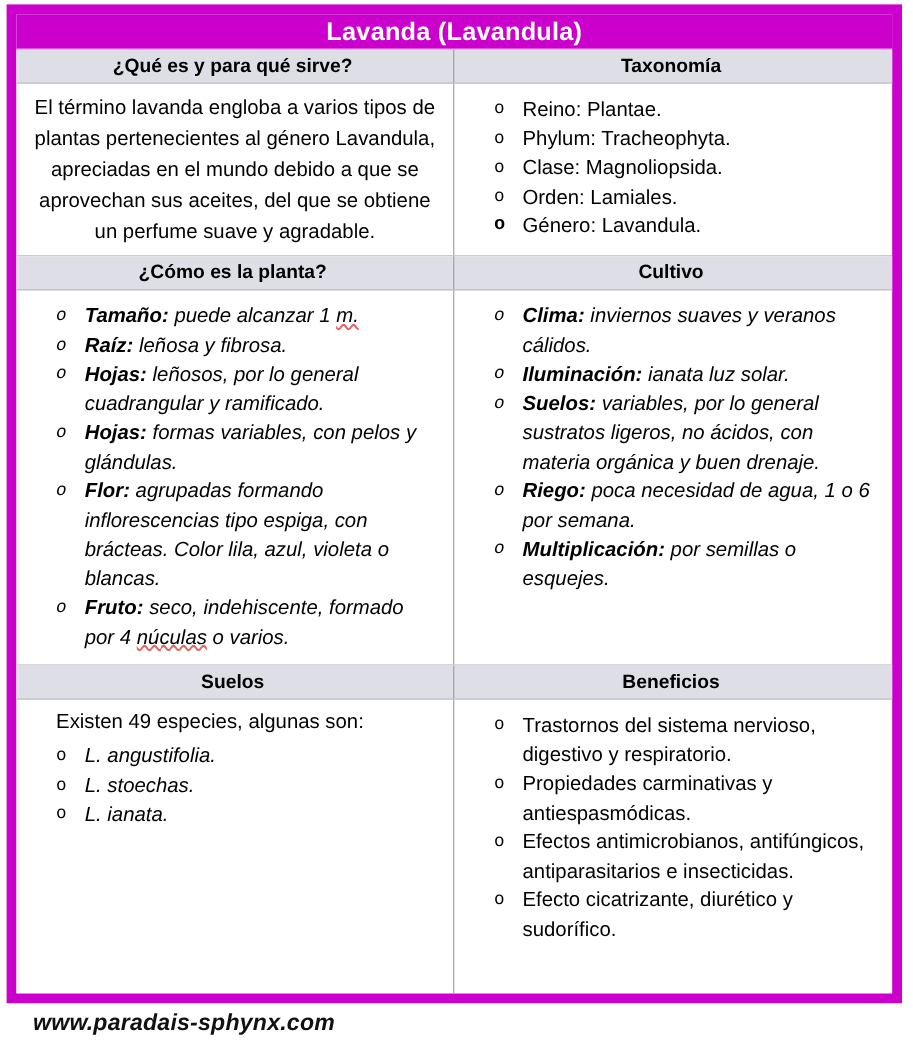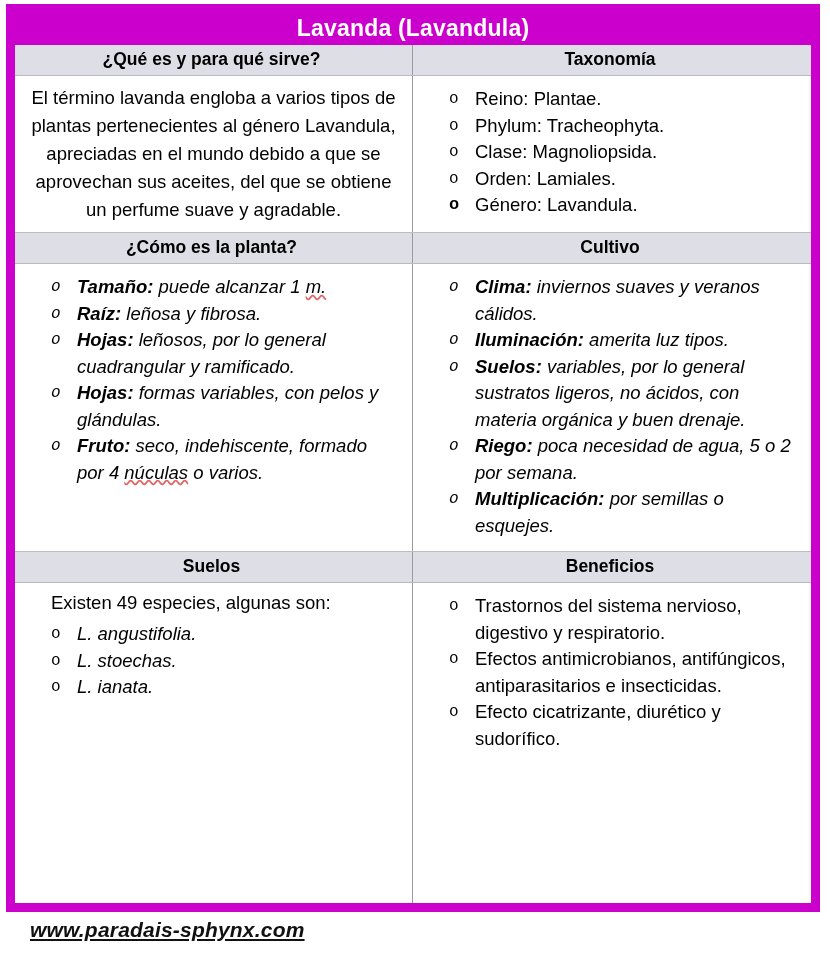--- a/index.html
+++ b/index.html
@@ -154,21 +154,20 @@
   
   .footer {
     position: absolute;
     left: 30px;
     top: 918px;
     font-size: 21px;
     font-weight: bold;
     font-style: italic;
     color: #111111;
     letter-spacing: .2px;
-    text-decoration: underline;
   }
 </style>
 </head>
 <body>
 
 <div class="sheet">
 
   <div class="frame">
 
     <div class="title-bar">Lavanda (Lavandula)</div>
@@ -200,29 +199,30 @@
         <div class="cell">Cultivo</div>
       </div>
 
       <div class="band body-band">
         <div class="cell left body-cell tall">
           <ul class="blist">
             <li><span class="lead">Tamaño:</span><span> puede alcanzar 1 </span><span class="spell">m.</span></li>
             <li><span class="lead">Raíz:</span><span> leñosa y fibrosa.</span></li>
             <li><span class="lead">Hojas:</span><span> leñosos, por lo general cuadrangular y ramificado.</span></li>
             <li><span class="lead">Hojas:</span><span> formas variables, con pelos y glándulas.</span></li>
+            <li><span class="lead">Flor:</span><span> agrupadas formando inflorescencias tipo espiga, con brácteas. Color lila, azul, violeta o blancas.</span></li>
             <li><span class="lead">Fruto:</span><span> seco, indehiscente, formado por 4 </span><span class="spell">núculas</span><span> o varios.</span></li>
           </ul>
         </div>
         <div class="cell body-cell tall">
           <ul class="blist">
             <li><span class="lead">Clima:</span><span> inviernos suaves y veranos cálidos.</span></li>
-            <li><span class="lead">Iluminación:</span><span> amerita luz tipos.</span></li>
+            <li><span class="lead">Iluminación:</span><span> ianata luz solar.</span></li>
             <li><span class="lead">Suelos:</span><span> variables, por lo general sustratos ligeros, no ácidos, con materia orgánica y buen drenaje.</span></li>
-            <li><span class="lead">Riego:</span><span> poca necesidad de agua, 5 o 2 por semana.</span></li>
+            <li><span class="lead">Riego:</span><span> poca necesidad de agua, 1 o 6 por semana.</span></li>
             <li><span class="lead">Multiplicación:</span><span> por semillas o esquejes.</span></li>
           </ul>
         </div>
       </div>
 
       <div class="band hdr-band">
         <div class="cell left">Suelos</div>
         <div class="cell">Beneficios</div>
       </div>
 
@@ -231,20 +231,21 @@
           <div class="plain-line">Existen 49 especies, algunas son:</div>
           <ul class="blist">
             <li><span class="ital">L. angustifolia.</span></li>
             <li><span class="ital">L. stoechas.</span></li>
             <li><span class="ital">L. ianata.</span></li>
           </ul>
         </div>
         <div class="cell body-cell">
           <ul class="blist">
             <li>Trastornos del sistema nervioso, digestivo y respiratorio.</li>
+            <li>Propiedades carminativas y antiespasmódicas.</li>
             <li>Efectos antimicrobianos, antifúngicos, antiparasitarios e insecticidas.</li>
             <li>Efecto cicatrizante, diurético y sudorífico.</li>
           </ul>
         </div>
       </div>
 
     </div>
   </div>
 
   <div class="footer">www.paradais-sphynx.com</div>

